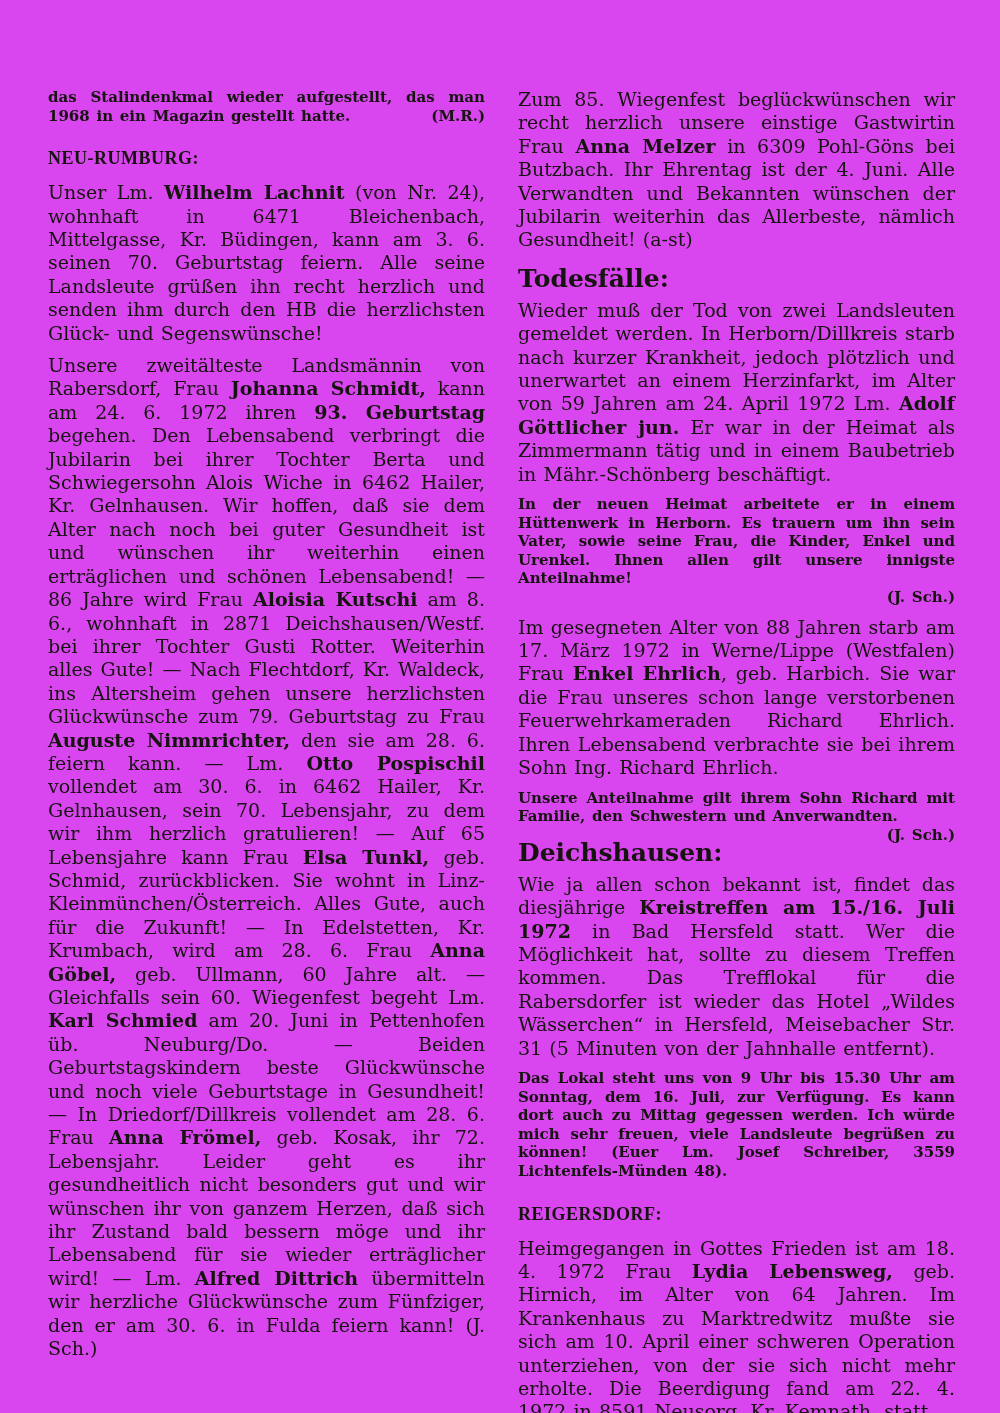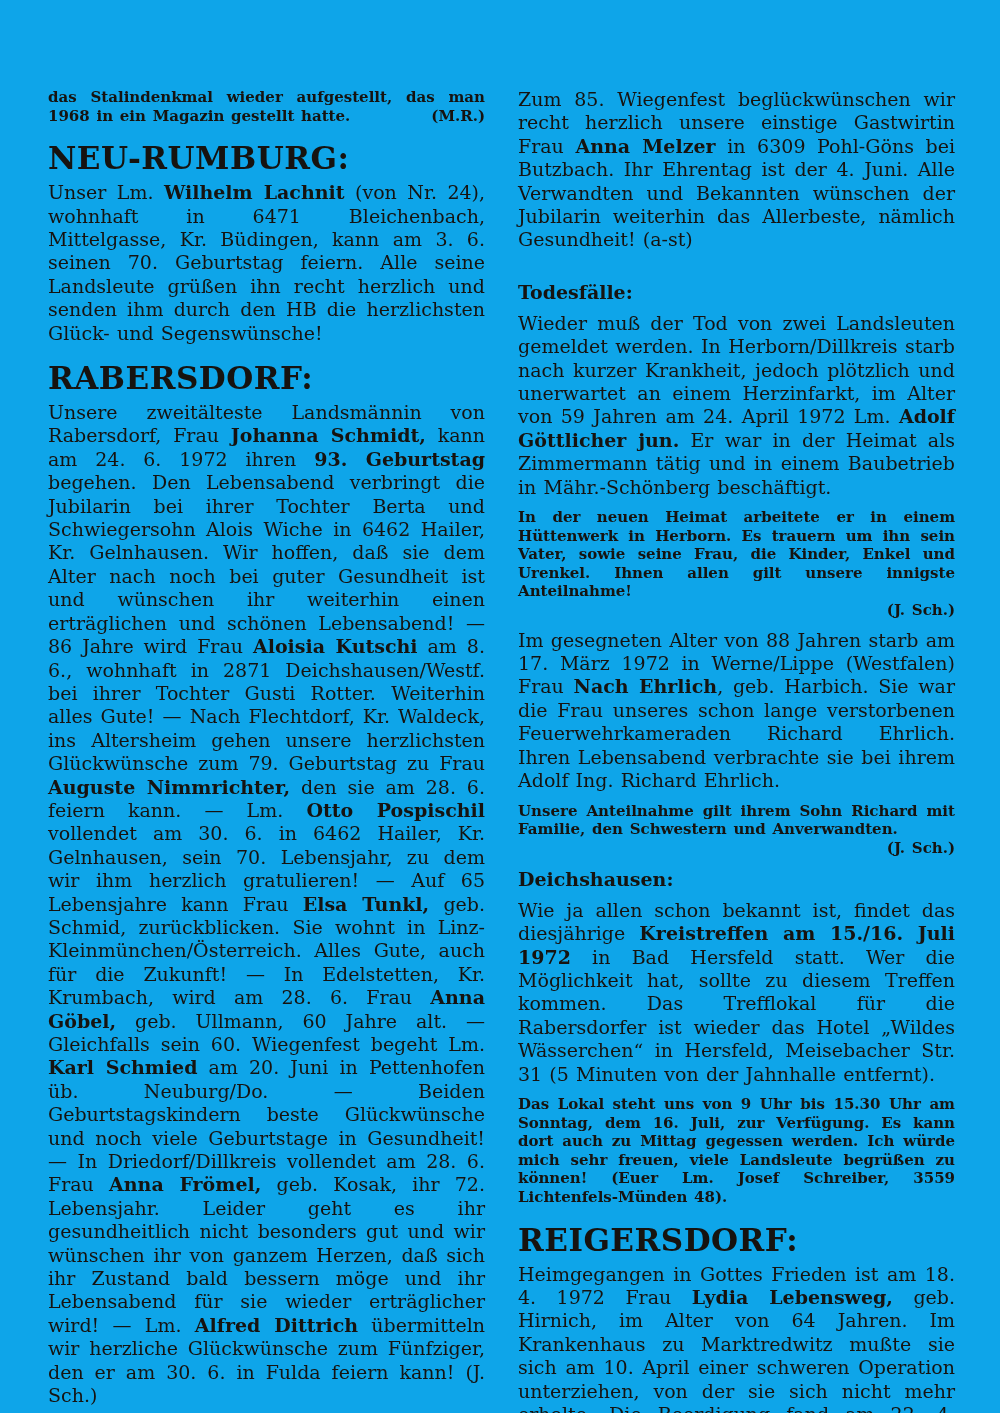--- a/index.html
+++ b/index.html
@@ -5,21 +5,21 @@
   html, body {
     margin: 0;
     padding: 0;
     background: #ffffff;
   }
   .page {
     position: relative;
     width: 1000px;
     height: 1413px;
     margin: 0 auto;
-    background: #0ea5e9;
+    background: #d946ef;
     color: #161310;
     font-family: "DejaVu Serif", "Liberation Serif", serif;
     overflow: hidden;
     box-sizing: border-box;
     padding-top: 88px;
   }
   .columns {
     display: flex;
     align-items: flex-start;
     gap: 33px;
@@ -40,31 +40,32 @@
   }
   p.note {
     font-size: 15px;
     line-height: 18.6px;
     font-weight: 700;
     text-align: justify;
     margin: 0 0 9px 0;
     word-spacing: 0.1em;
   }
   h2.town-heading {
-    font-size: 31px;
+    font-size: 18px;
     line-height: 27px;
     font-weight: 700;
     letter-spacing: 0.5px;
     margin: 20px 0 9px 0;
+    font-family: Liberation Serif, serif;
   }
   h3.category-heading {
-    font-size: 19px;
+    font-size: 25px;
     line-height: 24px;
     font-weight: 700;
-    margin: 28px 0 7px 0;
+    margin: 15px 0 7px 0;
   }
   .credit {
     float: right;
     padding-left: 12px;
   }
   .credit-block {
     float: none;
     display: block;
     text-align: right;
     padding-left: 0;
@@ -73,29 +74,28 @@
 </style>
 </head>
 <body>
 
 <div class="page">
   <div class="columns">
     <div class="column">
         <p class="note"><b>das Stalindenkmal wieder aufgestellt, das man 1968 in ein Magazin gestellt hatte.</b><span class="credit">(M.R.)</span></p>
         <h2 class="town-heading">NEU-RUMBURG:</h2>
         <p class="body"><span>Unser Lm. </span><b>Wilhelm Lachnit</b><span> (von Nr. 24), wohnhaft in 6471 Bleichenbach, Mittelgasse, Kr. Büdingen, kann am 3. 6. seinen 70. Geburtstag feiern. Alle seine Landsleute grüßen ihn recht herzlich und senden ihm durch den HB die herzlichsten Glück- und Segenswünsche!</span></p>
-        <h2 class="town-heading">RABERSDORF:</h2>
         <p class="body"><span>Unsere zweitälteste Landsmännin von Rabersdorf, Frau </span><b>Johanna Schmidt,</b><span> kann am 24. 6. 1972 ihren </span><b>93. Geburtstag</b><span> begehen. Den Lebensabend verbringt die Jubilarin bei ihrer Tochter Berta und Schwiegersohn Alois Wiche in 6462 Hailer, Kr. Gelnhausen. Wir hoffen, daß sie dem Alter nach noch bei guter Gesundheit ist und wünschen ihr weiterhin einen erträglichen und schönen Lebensabend! — 86 Jahre wird Frau </span><b>Aloisia Kutschi</b><span> am 8. 6., wohnhaft in 2871 Deichshausen/Westf. bei ihrer Tochter Gusti Rotter. Weiterhin alles Gute! — Nach Flechtdorf, Kr. Waldeck, ins Altersheim gehen unsere herzlichsten Glückwünsche zum 79. Geburtstag zu Frau </span><b>Auguste Nimmrichter,</b><span> den sie am 28. 6. feiern kann. — Lm. </span><b>Otto Pospischil</b><span> vollendet am 30. 6. in 6462 Hailer, Kr. Gelnhausen, sein 70. Lebensjahr, zu dem wir ihm herzlich gratulieren! — Auf 65 Lebensjahre kann Frau </span><b>Elsa Tunkl,</b><span> geb. Schmid, zurückblicken. Sie wohnt in Linz-Kleinmünchen/Österreich. Alles Gute, auch für die Zukunft! — In Edelstetten, Kr. Krumbach, wird am 28. 6. Frau </span><b>Anna Göbel,</b><span> geb. Ullmann, 60 Jahre alt. — Gleichfalls sein 60. Wiegenfest begeht Lm. </span><b>Karl Schmied</b><span> am 20. Juni in Pettenhofen üb. Neuburg/Do. — Beiden Geburtstagskindern beste Glückwünsche und noch viele Geburtstage in Gesundheit! — In Driedorf/Dillkreis vollendet am 28. 6. Frau </span><b>Anna Frömel,</b><span> geb. Kosak, ihr 72. Lebensjahr. Leider geht es ihr gesundheitlich nicht besonders gut und wir wünschen ihr von ganzem Herzen, daß sich ihr Zustand bald bessern möge und ihr Lebensabend für sie wieder erträglicher wird! — Lm. </span><b>Alfred Dittrich</b><span> übermitteln wir herzliche Glückwünsche zum Fünfziger, den er am 30. 6. in Fulda feiern kann! (J. Sch.)</span></p>
       </div>
     <div class="column">
         <p class="body"><span>Zum 85. Wiegenfest beglückwünschen wir recht herzlich unsere einstige Gastwirtin Frau </span><b>Anna Melzer</b><span> in 6309 Pohl-Göns bei Butzbach. Ihr Ehrentag ist der 4. Juni. Alle Verwandten und Bekannten wünschen der Jubilarin weiterhin das Allerbeste, nämlich Gesundheit! (a-st)</span></p>
         <h3 class="category-heading">Todesfälle:</h3>
         <p class="body"><span>Wieder muß der Tod von zwei Landsleuten gemeldet werden. In Herborn/Dillkreis starb nach kurzer Krankheit, jedoch plötzlich und unerwartet an einem Herzinfarkt, im Alter von 59 Jahren am 24. April 1972 Lm. </span><b>Adolf Göttlicher jun.</b><span> Er war in der Heimat als Zimmermann tätig und in einem Baubetrieb in Mähr.-Schönberg beschäftigt.</span></p>
         <p class="note"><b>In der neuen Heimat arbeitete er in einem Hüttenwerk in Herborn. Es trauern um ihn sein Vater, sowie seine Frau, die Kinder, Enkel und Urenkel. Ihnen allen gilt unsere innigste Anteilnahme!</b><span class="credit credit-block">(J. Sch.)</span></p>
-        <p class="body"><span>Im gesegneten Alter von 88 Jahren starb am 17. März 1972 in Werne/Lippe (Westfalen) Frau </span><b>Nach Ehrlich</b><span>, geb. Harbich. Sie war die Frau unseres schon lange verstorbenen Feuerwehrkameraden Richard Ehrlich. Ihren Lebensabend verbrachte sie bei ihrem Adolf Ing. Richard Ehrlich.</span></p>
+        <p class="body"><span>Im gesegneten Alter von 88 Jahren starb am 17. März 1972 in Werne/Lippe (Westfalen) Frau </span><b>Enkel Ehrlich</b><span>, geb. Harbich. Sie war die Frau unseres schon lange verstorbenen Feuerwehrkameraden Richard Ehrlich. Ihren Lebensabend verbrachte sie bei ihrem Sohn Ing. Richard Ehrlich.</span></p>
         <p class="note"><b>Unsere Anteilnahme gilt ihrem Sohn Richard mit Familie, den Schwestern und Anverwandten.</b><span class="credit">(J. Sch.)</span></p>
         <h3 class="category-heading">Deichshausen:</h3>
         <p class="body"><span>Wie ja allen schon bekannt ist, findet das diesjährige </span><b>Kreistreffen am 15./16. Juli 1972</b><span> in Bad Hersfeld statt. Wer die Möglichkeit hat, sollte zu diesem Treffen kommen. Das Trefflokal für die Rabersdorfer ist wieder das Hotel „Wildes Wässerchen“ in Hersfeld, Meisebacher Str. 31 (5 Minuten von der Jahnhalle entfernt).</span></p>
         <p class="note"><b>Das Lokal steht uns von 9 Uhr bis 15.30 Uhr am Sonntag, dem 16. Juli, zur Verfügung. Es kann dort auch zu Mittag gegessen werden. Ich würde mich sehr freuen, viele Landsleute begrüßen zu können! (Euer Lm. Josef Schreiber, 3559 Lichtenfels-Münden 48).</b></p>
         <h2 class="town-heading">REIGERSDORF:</h2>
         <p class="body"><span>Heimgegangen in Gottes Frieden ist am 18. 4. 1972 Frau </span><b>Lydia Lebensweg,</b><span> geb. Hirnich, im Alter von 64 Jahren. Im Krankenhaus zu Marktredwitz mußte sie sich am 10. April einer schweren Operation unterziehen, von der sie sich nicht mehr erholte. Die Beerdigung fand am 22. 4. 1972 in 8591 Neusorg, Kr. Kemnath, statt.</span></p>
       </div>
   </div>
 
 </div>

